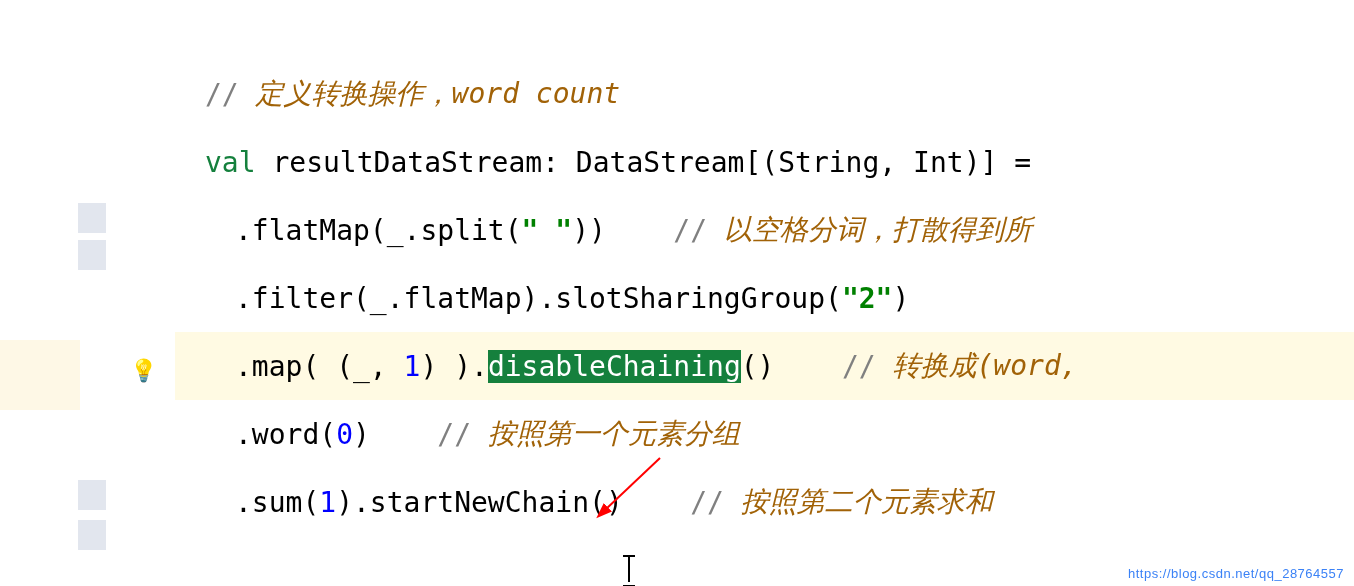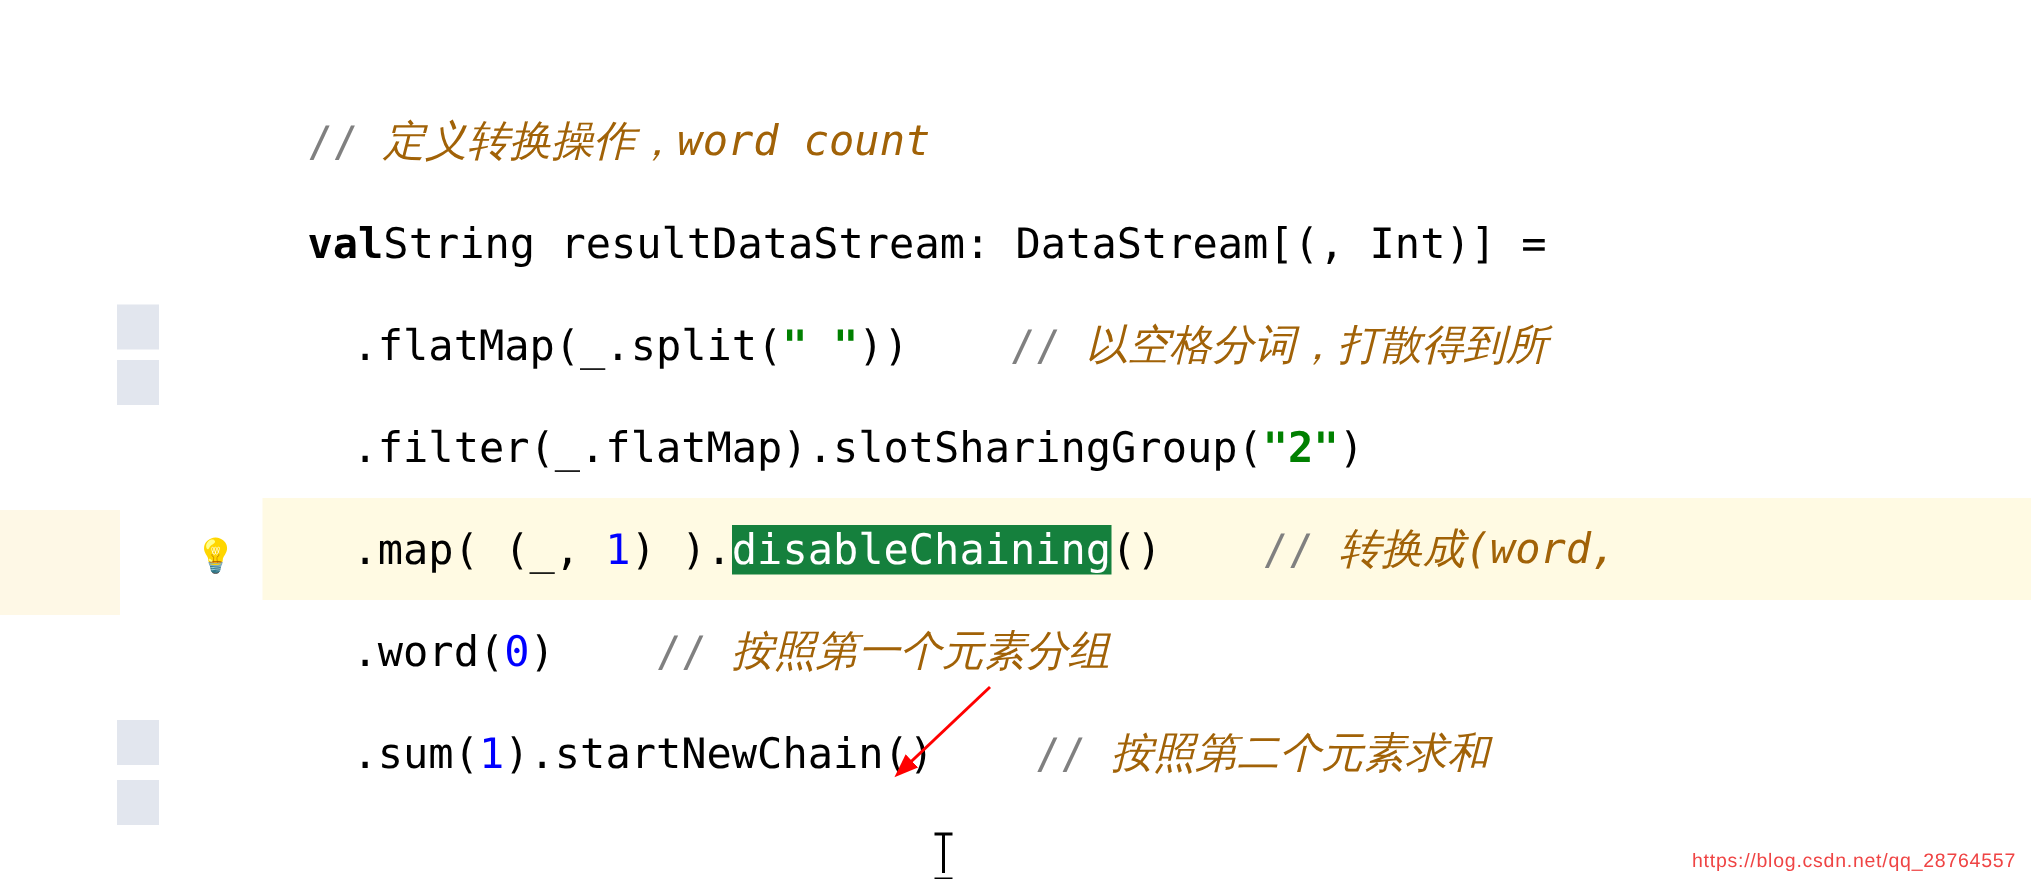--- a/index.html
+++ b/index.html
@@ -52,21 +52,21 @@
     height: 68px;
     display: flex;
     align-items: center;
     white-space: pre;
   }
   .line.current {
     background: #fffae3;
   }
   .comment { color: #808080; }
   .comment-italic { color: #a16207; font-style: italic; }
-  .keyword { color: #000000; font-weight: bold; }
+  .keyword { color: #15803d; font-weight: normal; }
   .string { color: #008000; font-weight: bold; }
   .number { color: #0000ff; }
   .plain { color: #000000; }
   .selected {
     background: #15803d;
     color: #ffffff;
   }
   svg.arrow {
     position: absolute;
     left: 595px;
@@ -88,21 +88,21 @@
   .txt-caret::before {
     width: 2px; height: 26px; left: 6px; top: 0;
   }
   .txt-caret .t1 { position:absolute; width:12px; height:2px; background:#000; top:-1px; left:1px; }
   .txt-caret .t2 { position:absolute; width:12px; height:2px; background:#000; bottom:-1px; left:1px; }
   .watermark {
     position: absolute;
     bottom: 5px;
     right: 10px;
     font-size: 13px;
-    color: #ef4444;
+    color: #3b82f6;
     font-family: Arial, sans-serif;
     letter-spacing: 0.5px;
   }
   .indent1 { padding-left: 30px; }
   .indent2 { padding-left: 60px; text-align: center; }
 </style>
 </head>
 <body>
 
 <div class="gutter">
@@ -117,21 +117,21 @@
 
 <div class="editor-area">
 
   <div class="line" style="height:60px;"></div>
 
   <div class="line indent1">
     <span class="comment">// </span><span class="comment-italic">定义转换操作，word count</span>
   </div>
 
   <div class="line indent1">
-    <span class="keyword">val</span><span class="plain">String</span><span class="plain"> resultDataStream: DataStream[(</span><span class="plain">, </span><span class="plain">Int</span><span class="plain">)] = </span>
+    <span class="keyword">val</span><span class="plain"> resultDataStream: DataStream[(</span><span class="plain">String</span><span class="plain">, </span><span class="plain">Int</span><span class="plain">)] = </span>
   </div>
 
   <div class="line indent2">
     <span class="plain">.flatMap(_.split(</span><span class="string">" "</span><span class="plain">))    </span><span class="comment">// </span><span class="comment-italic">以空格分词，打散得到所</span>
   </div>
 
   <div class="line indent2">
     <span class="plain">.filter(_.flatMap).slotSharingGroup(</span><span class="string">"2"</span><span class="plain">)</span>
   </div>
 

